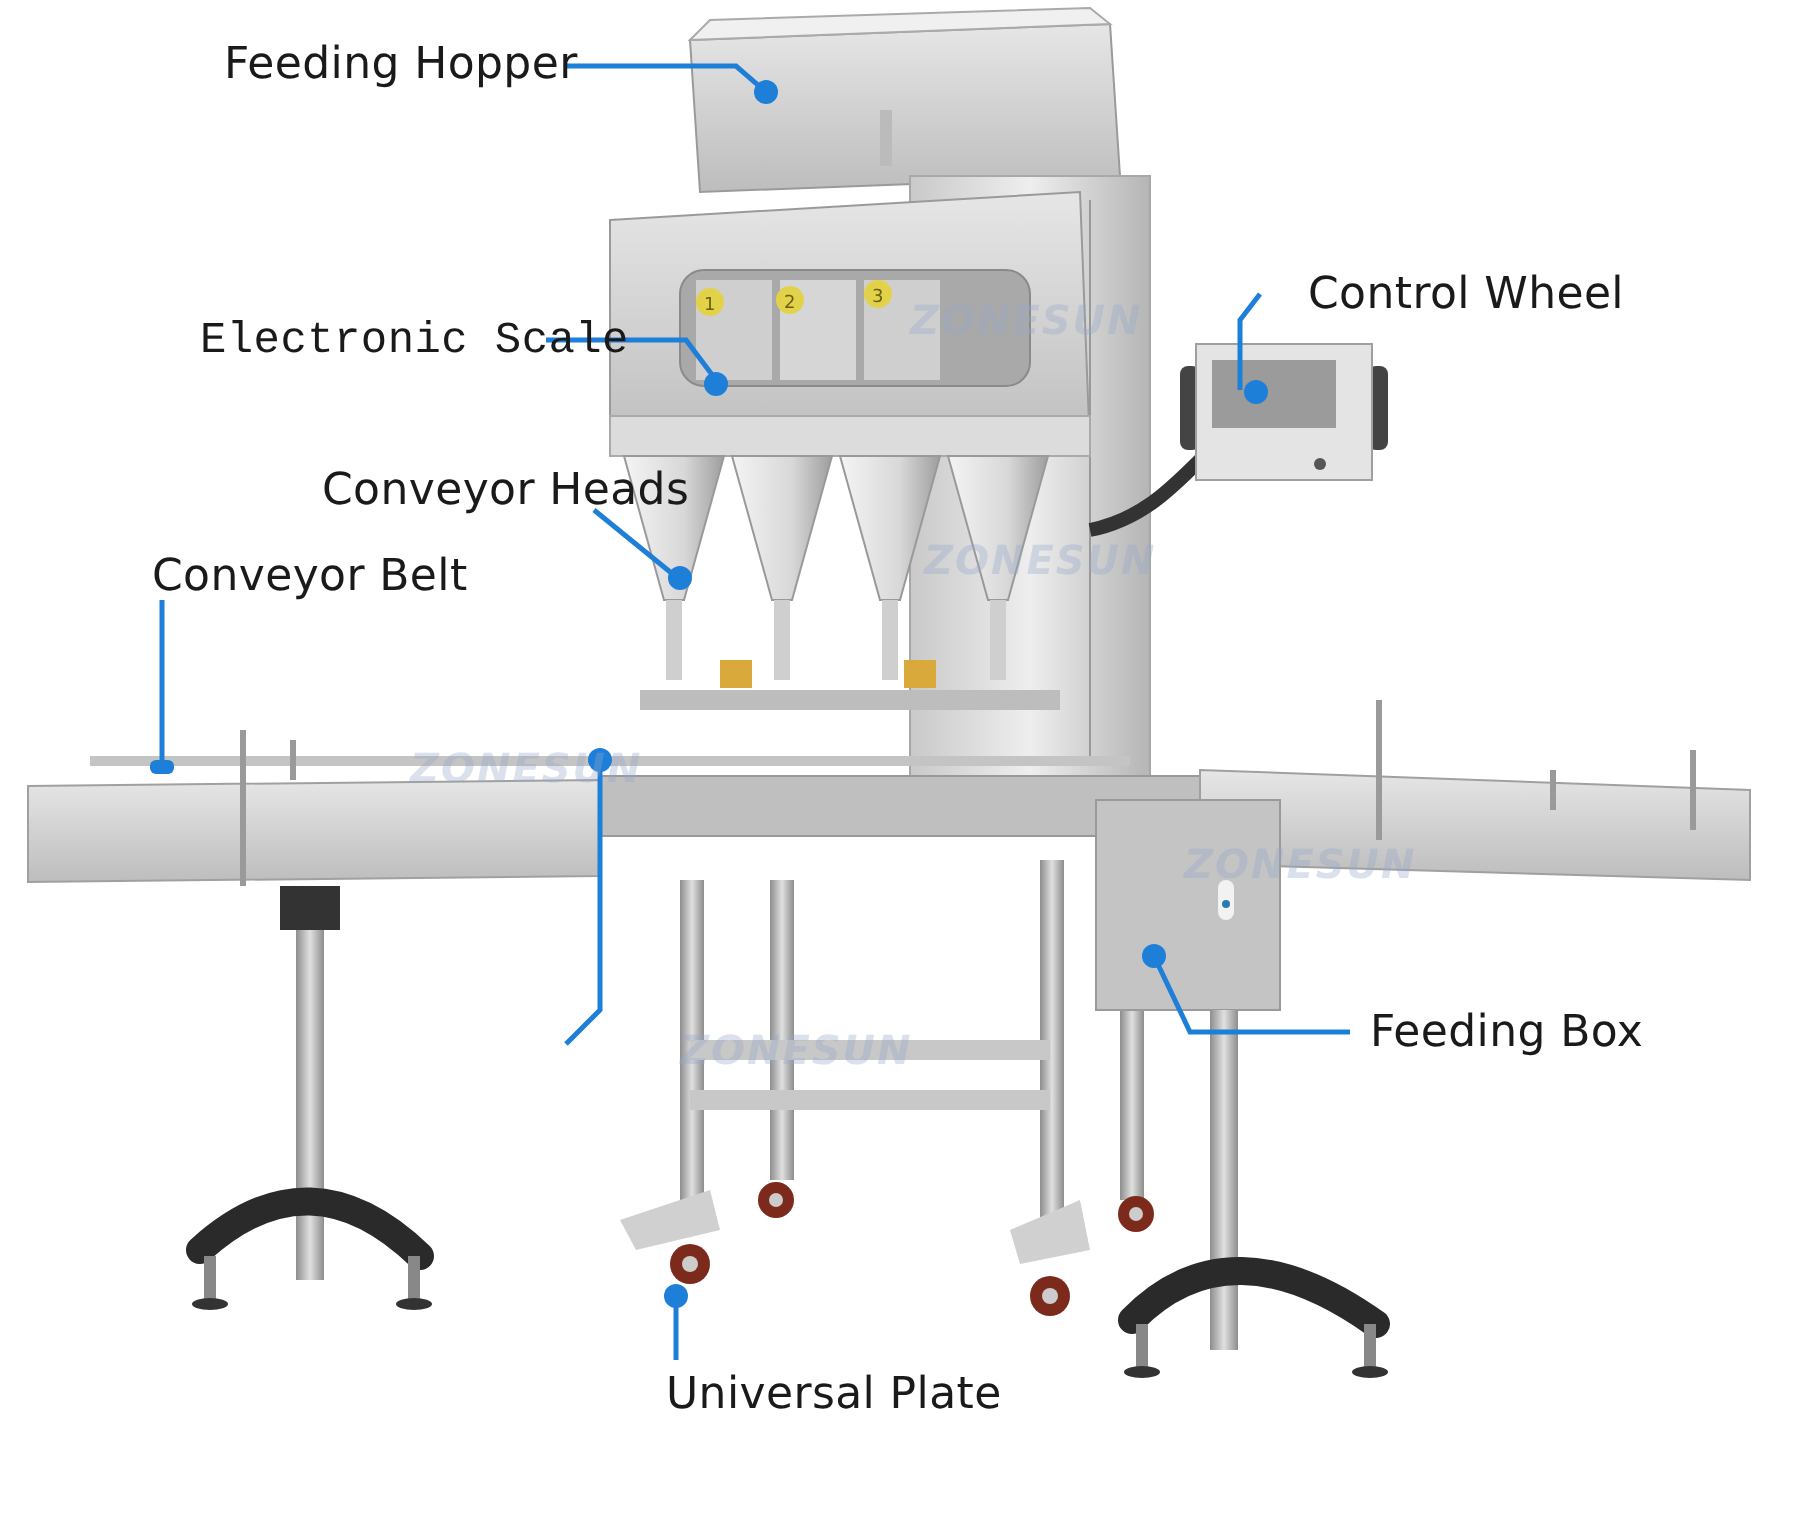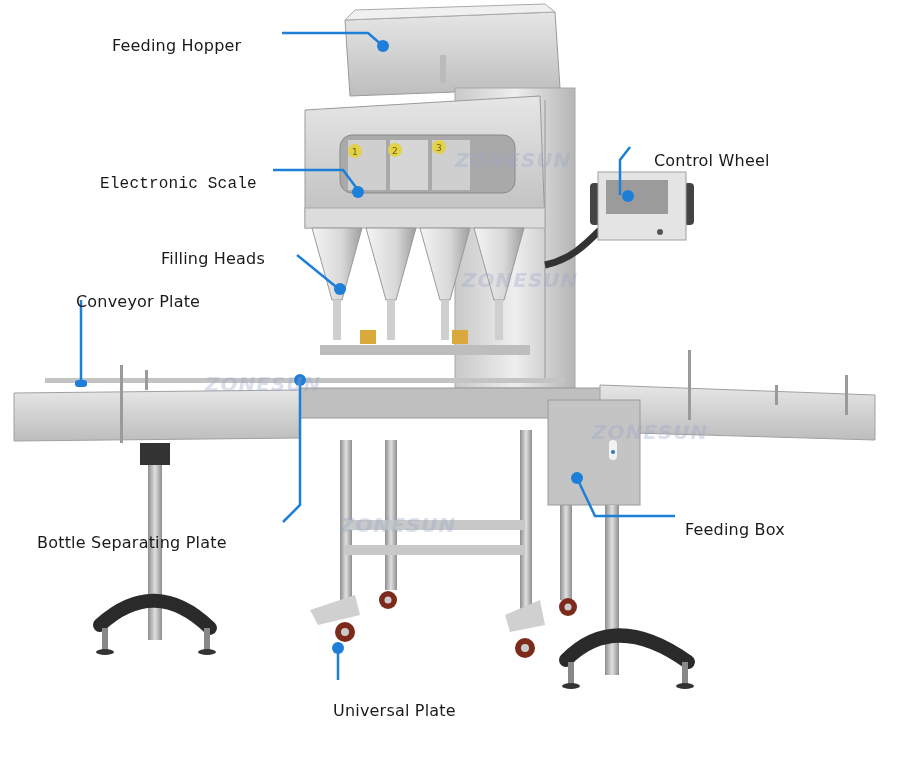--- a/index.html
+++ b/index.html
@@ -1,22 +1,22 @@
 <!DOCTYPE html>
 <html><head>
 <meta charset="utf-8">
 <style>
   * { box-sizing: border-box; margin: 0; padding: 0; }
   html, body { width: 900px; height: 759px; background: #ffffff; overflow: hidden; }
   body { position: relative; font-family: "DejaVu Sans", "Liberation Sans", sans-serif; }
   .canvas { position: absolute; left: 0; top: 0; width: 900px; height: 759px; }
   svg.machine { position: absolute; left: 0; top: 0; }
   .label {
-    position: absolute; font-size: 16px; color: #1a1a1a; white-space: nowrap;
-    letter-spacing: 0.2px; line-height: 1; margin-top: 16px;
+    position: absolute; font-size: 22px; color: #1a1a1a; white-space: nowrap;
+    letter-spacing: 0.2px; line-height: 1;
   }
   .watermark {
     position: absolute; font-size: 20px; font-weight: bold; font-style: italic;
     color: rgba(150,165,200,0.35); letter-spacing: 1px;
   }
 </style>
 </head>
 <body>
 
 <div class="canvas">
@@ -172,19 +172,18 @@
 
   <div class="watermark" style="left:455px;top:148px;">ZONESUN</div>
   <div class="watermark" style="left:462px;top:268px;">ZONESUN</div>
   <div class="watermark" style="left:205px;top:372px;">ZONESUN</div>
   <div class="watermark" style="left:592px;top:420px;">ZONESUN</div>
   <div class="watermark" style="left:340px;top:513px;">ZONESUN</div>
 
   <div class="label" style="left:112px;top:22px;">Feeding Hopper</div>
   <div class="label" style="left:100px;top:160px;font-family:Liberation Mono, monospace;">Electronic Scale</div>
   <div class="label" style="left:654px;top:137px;">Control Wheel</div>
-  <div class="label" style="left:161px;top:235px;">Filling Heads</div>
-  <div class="label" style="left:76px;top:278px;">Conveyor Plate</div>
-  <div class="label" style="left:37px;top:519px;">Bottle Separating Plate</div>
+  <div class="label" style="left:161px;top:235px;">Conveyor Heads</div>
+  <div class="label" style="left:76px;top:278px;">Conveyor Belt</div>
   <div class="label" style="left:685px;top:506px;">Feeding Box</div>
   <div class="label" style="left:333px;top:687px;">Universal Plate</div>
 
 </div>
 
 </body></html>

